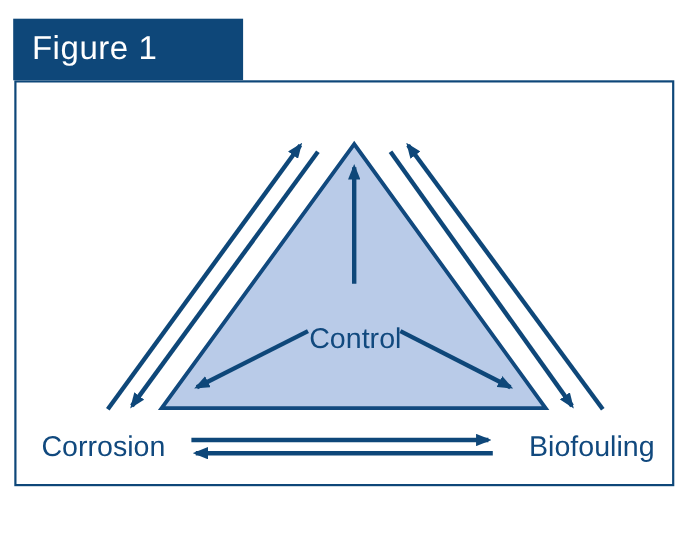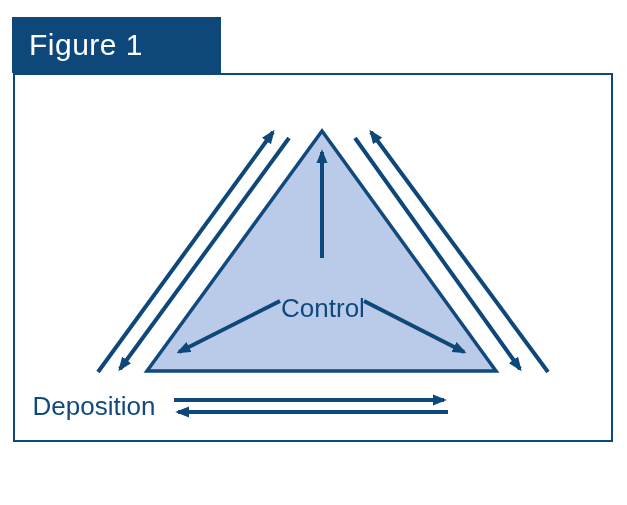--- a/index.html
+++ b/index.html
@@ -98,16 +98,17 @@
 
     <line x1="174" y1="400" x2="444" y2="400" stroke="#0e4779" stroke-width="4" marker-end="url(#arrow)"></line>
     <line x1="448" y1="412" x2="178" y2="412" stroke="#0e4779" stroke-width="4" marker-end="url(#arrow)"></line>
 
     <line x1="322" y1="258" x2="322" y2="152" stroke="#0e4779" stroke-width="4" marker-end="url(#arrow)"></line>
     <line x1="280" y1="301" x2="179" y2="352" stroke="#0e4779" stroke-width="4" marker-end="url(#arrow)"></line>
     <line x1="364" y1="301" x2="464" y2="352" stroke="#0e4779" stroke-width="4" marker-end="url(#arrow)"></line>
   </svg>
 
   <span class="node-label node-control">Control</span>
-  <span class="node-label node-deposition">Deposition</span>
+  <span class="node-label node-deposition">Corrosion</span>
+  <span class="node-label node-biofouling">Biofouling</span>
 
 
 </div>
 
 </body></html>

